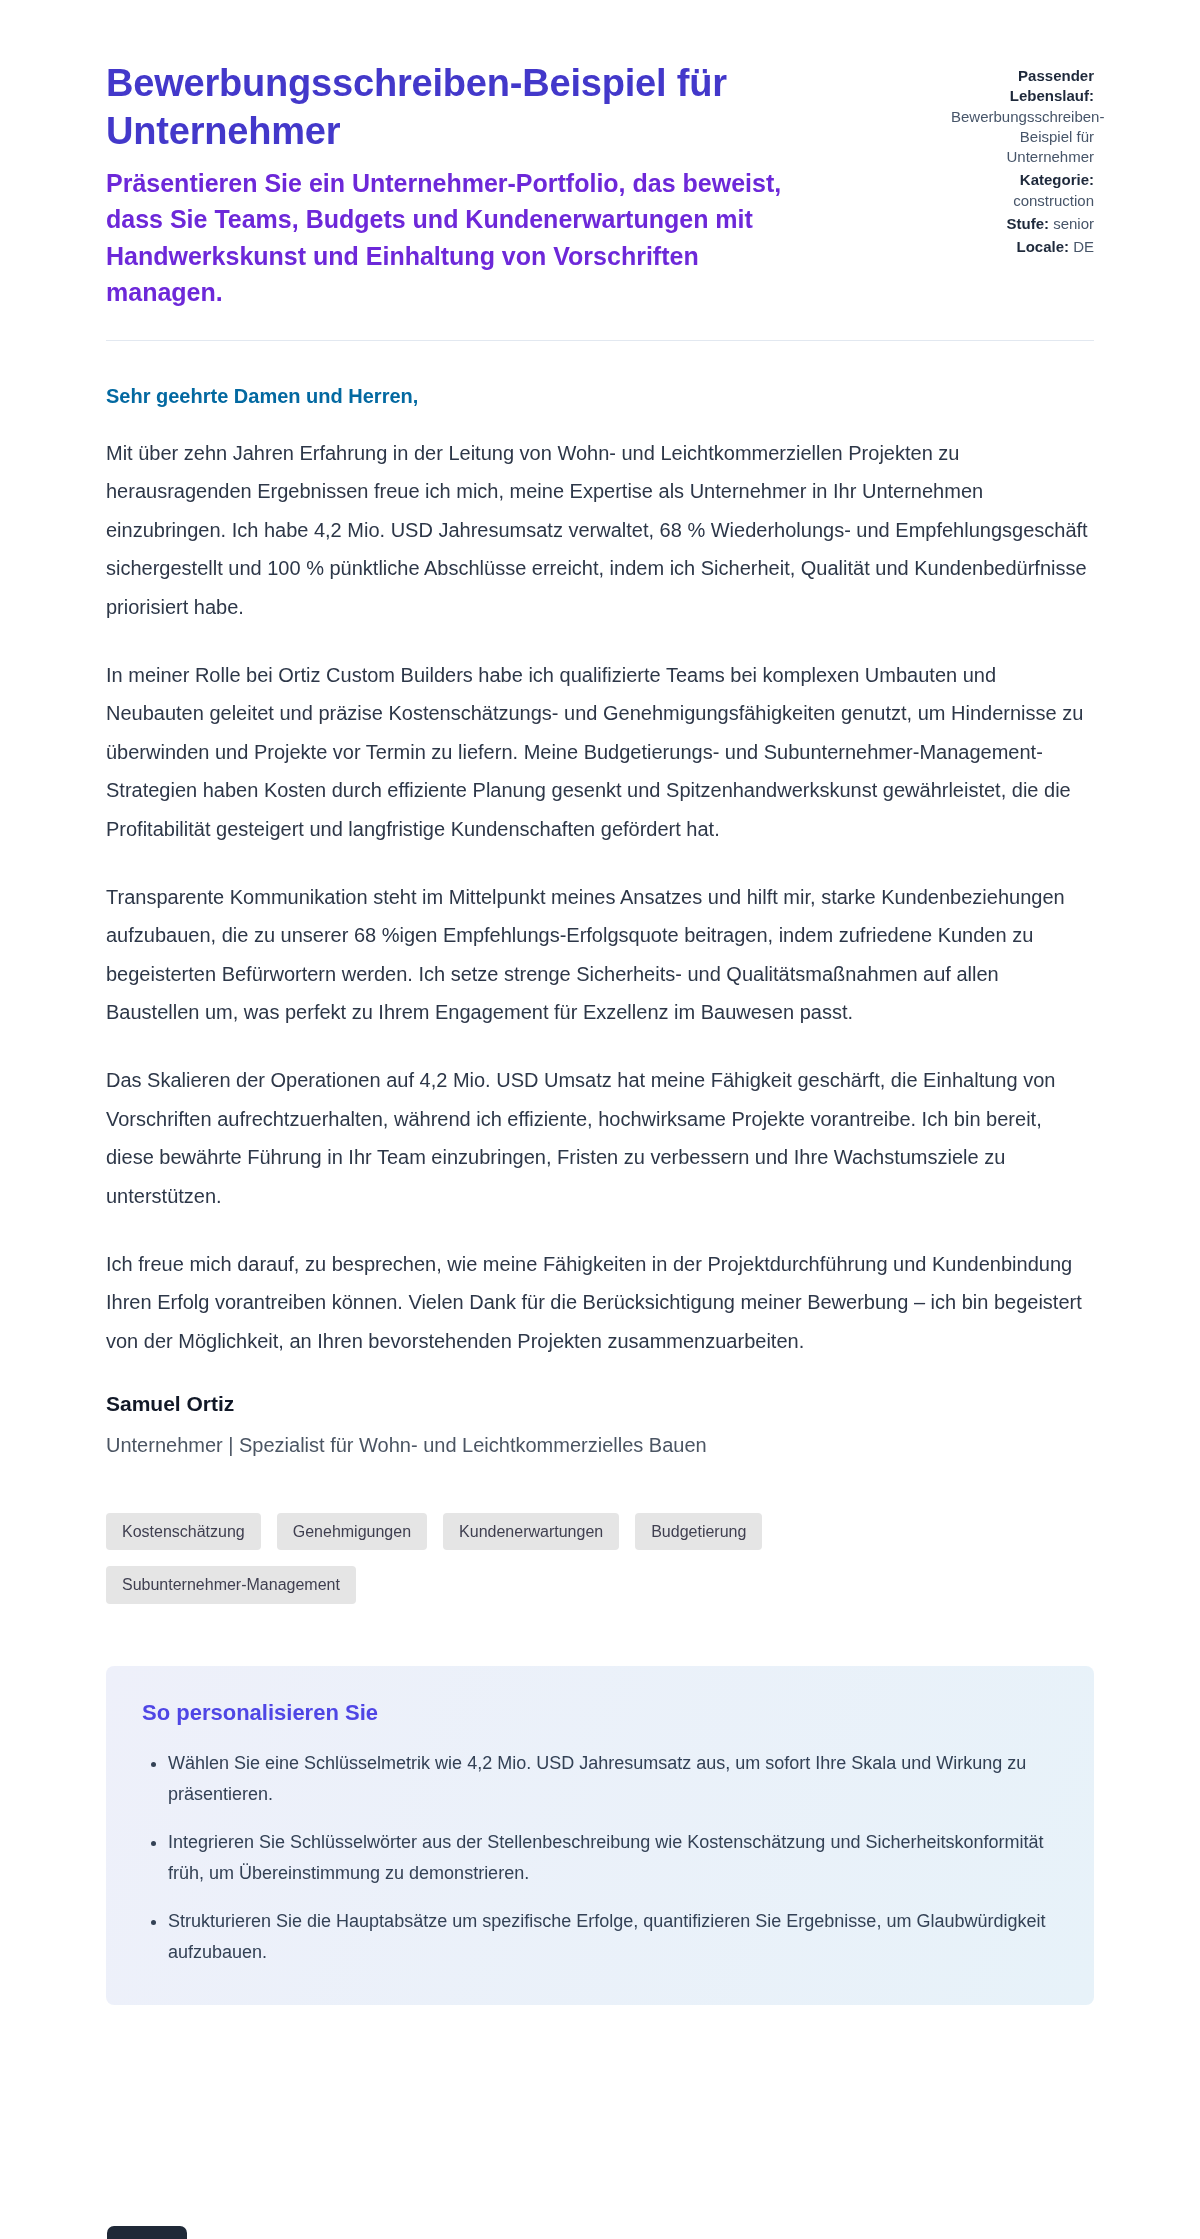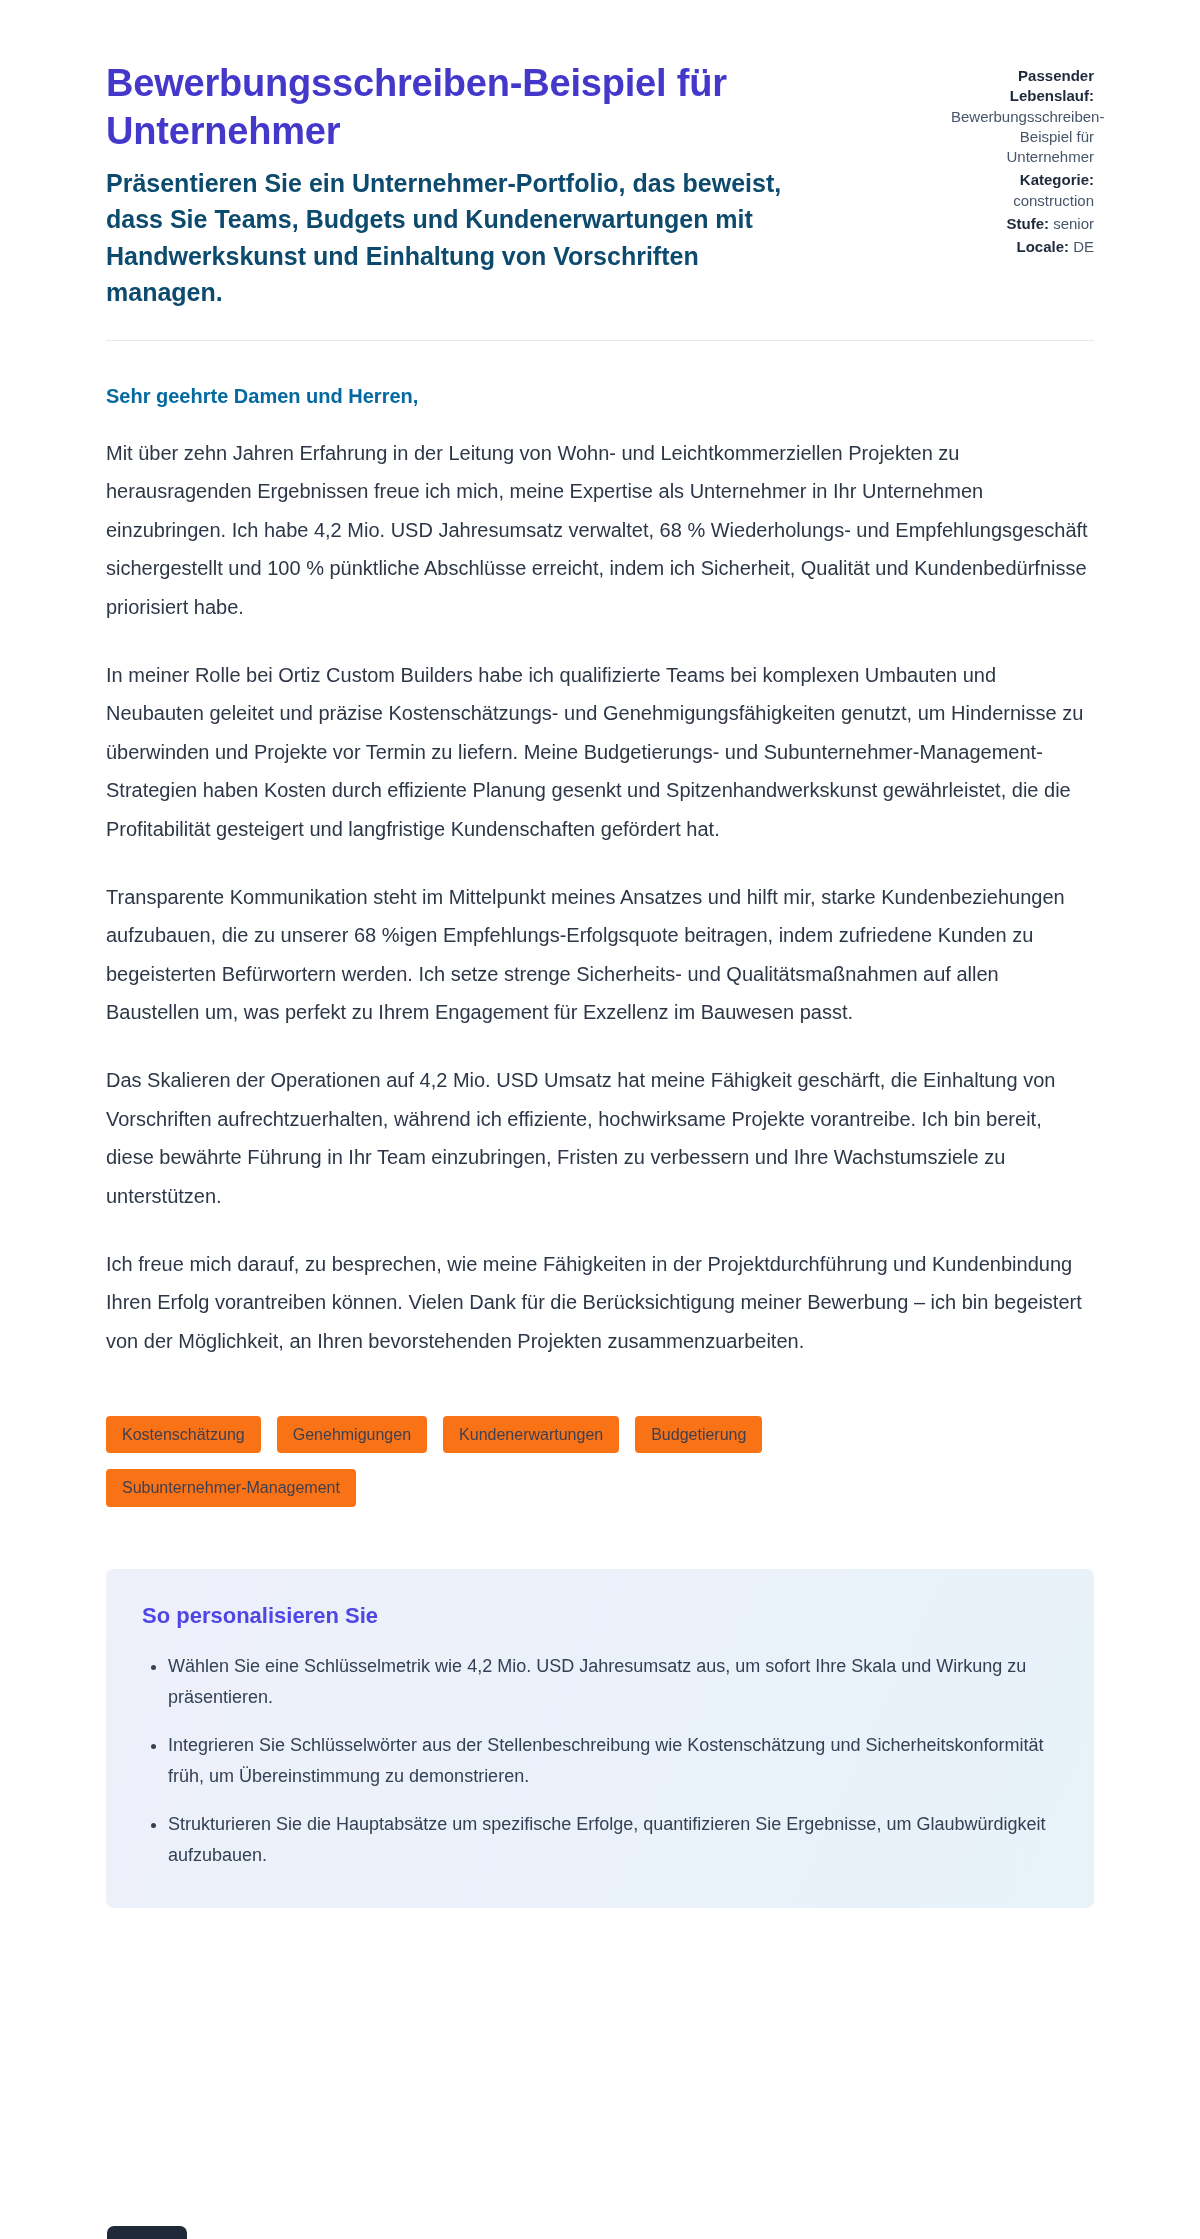--- a/index.html
+++ b/index.html
@@ -13,21 +13,21 @@
   .container { width:988px; margin:0 auto; padding-top:60px; }
 
   
   .header { display:flex; justify-content:space-between; align-items:flex-start; }
   .header-left { width:690px; }
   .page-title {
     color:#4338ca; font-size:38px; line-height:1.25; font-weight:800;
     letter-spacing:-0.2px;
   }
   .page-subtitle {
-    margin-top:10px; color:#0c4a6e; font-size:25px; line-height:1.45;
+    margin-top:10px; color:#6d28d9; font-size:25px; line-height:1.45;
     font-weight:700;
   }
   .header-meta {
     flex:0 0 155px; width:155px; text-align:right;
     font-size:15px; line-height:1.35; color:#475569; padding-top:6px;
   }
   .meta-item { margin-bottom:3px;margin-left:12px; }
   .meta-label { font-weight:700; color:#1e293b; }
 
   .divider { border:none; border-top:1px solid #e2e8f0; margin-top:30px; }
@@ -37,21 +37,21 @@
   .greeting { color:#0369a1; font-weight:700; font-size:20px; margin-bottom:26px; }
   .letter p.body-p { font-size:20px; line-height:1.92; color:#2d3748; margin-bottom:30px; }
   .signature { margin-top:32px; }
   .sig-name { font-weight:700; font-size:21px; color:#111827; margin-bottom:18px; }
   .sig-role { font-size:20px; color:#4b5563; }
 
   
   .tags { margin-top:56px; }
   .tags-row { display:flex; gap:16px; margin-bottom:16px; }
   .tag {
-    background:#f97316; color:#3f3f50; font-size:16px; line-height:1.2;
+    background:#e5e5e5; color:#3f3f50; font-size:16px; line-height:1.2;
     padding:9px 16px; border-radius:4px; white-space:nowrap;
   }
 
   
   .tips {
     margin-top:62px;
     background:linear-gradient(115deg,#eef0fa 0%,#e7f2f9 100%);
     border-radius:8px;
     padding:34px 36px 36px 36px;
   }
@@ -100,20 +100,24 @@
   <hr class="divider">
 
   <div class="letter">
     <p class="greeting">Sehr geehrte Damen und Herren,</p>
     <p class="body-p">Mit über zehn Jahren Erfahrung in der Leitung von Wohn- und Leichtkommerziellen Projekten zu herausragenden Ergebnissen freue ich mich, meine Expertise als Unternehmer in Ihr Unternehmen einzubringen. Ich habe 4,2 Mio. USD Jahresumsatz verwaltet, 68 % Wiederholungs- und Empfehlungsgeschäft sichergestellt und 100 % pünktliche Abschlüsse erreicht, indem ich Sicherheit, Qualität und Kundenbedürfnisse priorisiert habe.</p>
     <p class="body-p">In meiner Rolle bei Ortiz Custom Builders habe ich qualifizierte Teams bei komplexen Umbauten und Neubauten geleitet und präzise Kostenschätzungs- und Genehmigungsfähigkeiten genutzt, um Hindernisse zu überwinden und Projekte vor Termin zu liefern. Meine Budgetierungs- und Subunternehmer-Management-Strategien haben Kosten durch effiziente Planung gesenkt und Spitzenhandwerkskunst gewährleistet, die die Profitabilität gesteigert und langfristige Kundenschaften gefördert hat.</p>
     <p class="body-p">Transparente Kommunikation steht im Mittelpunkt meines Ansatzes und hilft mir, starke Kundenbeziehungen aufzubauen, die zu unserer 68 %igen Empfehlungs-Erfolgsquote beitragen, indem zufriedene Kunden zu begeisterten Befürwortern werden. Ich setze strenge Sicherheits- und Qualitätsmaßnahmen auf allen Baustellen um, was perfekt zu Ihrem Engagement für Exzellenz im Bauwesen passt.</p>
     <p class="body-p">Das Skalieren der Operationen auf 4,2 Mio. USD Umsatz hat meine Fähigkeit geschärft, die Einhaltung von Vorschriften aufrechtzuerhalten, während ich effiziente, hochwirksame Projekte vorantreibe. Ich bin bereit, diese bewährte Führung in Ihr Team einzubringen, Fristen zu verbessern und Ihre Wachstumsziele zu unterstützen.</p>
     <p class="body-p">Ich freue mich darauf, zu besprechen, wie meine Fähigkeiten in der Projektdurchführung und Kundenbindung Ihren Erfolg vorantreiben können. Vielen Dank für die Berücksichtigung meiner Bewerbung – ich bin begeistert von der Möglichkeit, an Ihren bevorstehenden Projekten zusammenzuarbeiten.</p>
 
+    <div class="signature">
+      <div class="sig-name">Samuel Ortiz</div>
+      <div class="sig-role">Unternehmer | Spezialist für Wohn- und Leichtkommerzielles Bauen</div>
+    </div>
   </div>
 
   <div class="tags">
     <div class="tags-row">
       <span class="tag">Kostenschätzung</span>
       <span class="tag">Genehmigungen</span>
       <span class="tag">Kundenerwartungen</span>
       <span class="tag">Budgetierung</span>
     </div>
     <div class="tags-row">

